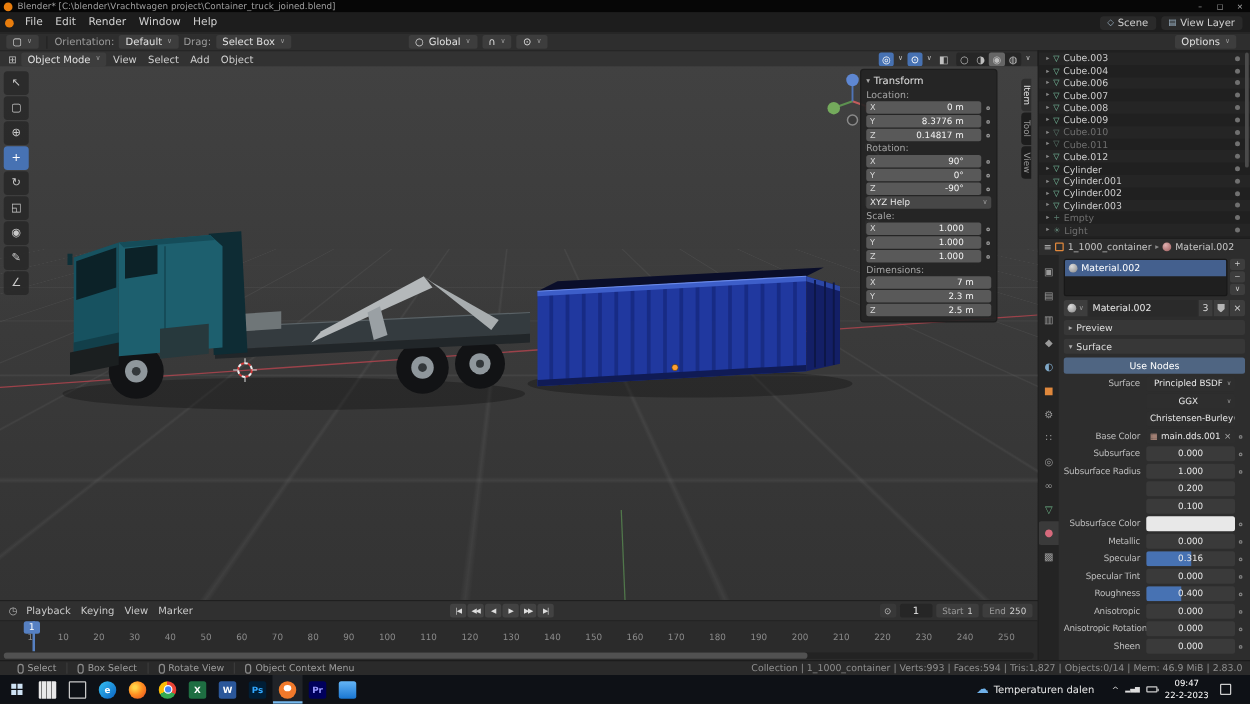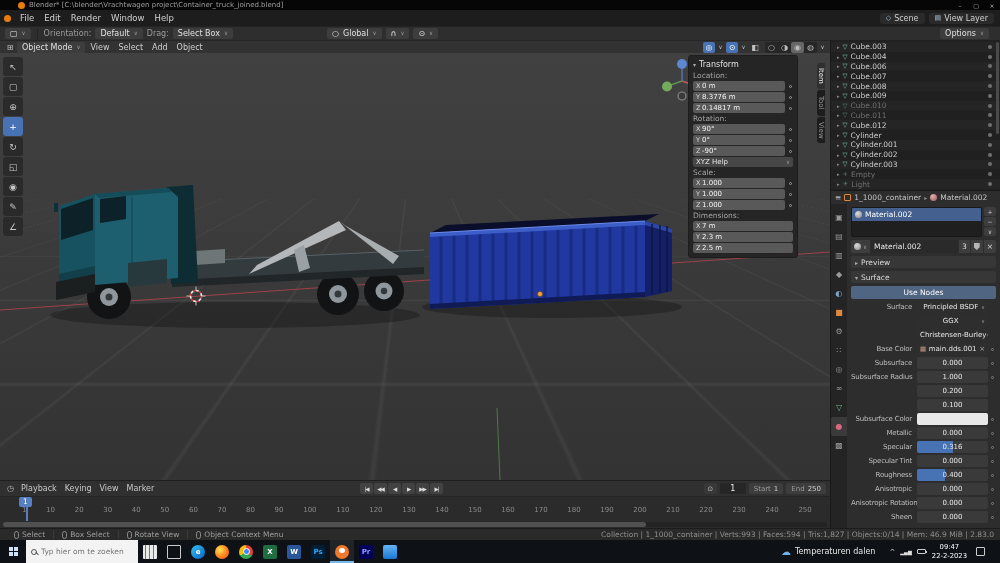--- a/index.html
+++ b/index.html
@@ -1,21 +1,21 @@
 <!DOCTYPE html>
 <html><head>
 <meta charset="utf-8">
 <style>
   *{box-sizing:border-box;margin:0;padding:0}
   html,body{width:1000px;height:563px;overflow:hidden;background:#000;
     font-family:"DejaVu Sans","Liberation Sans",sans-serif;font-size:9px;color:#ccc;}
   #app{position:relative;width:1000px;height:563px;background:#2b2b2b}
 
   
-  #titlebar{height:10px;background:#060606;display:flex;align-items:center;padding-left:18px;font-size:7px;color:#9f9f9f}
+  #titlebar{height:10px;background:#060606;display:flex;align-items:center;padding-left:3px;font-size:7px;color:#9f9f9f}
   .tb-logo{width:7px;height:7px;border-radius:50%;background:#e87d0d;margin-right:4px;flex:none}
   #win-controls{margin-left:auto;display:flex;height:100%}
   #win-controls span{width:16px;display:flex;align-items:center;justify-content:center;font-size:6px;color:#bbb}
 
   
   #menubar{height:16px;background:#1d1d1d;display:flex;align-items:center;padding:0 4px;font-size:8.5px}
   .mi{padding:0 5px;color:#d2d2d2}
   .ws{display:flex;margin-left:5px;height:100%}
   .ws span{padding:0 6px;line-height:16px;color:#a6a6a6;white-space:nowrap}
   .ws .on{background:#3f3f3f;color:#fff;border-radius:3px 3px 0 0}
@@ -64,21 +64,21 @@
   .nav-btn{width:15px;height:15px;display:flex;align-items:center;justify-content:center;opacity:.8}
 
   
   #n-panel{position:absolute;right:32px;top:2px;width:110px;background:rgba(35,35,35,.93);border:1px solid #1d1d1d;border-radius:3px;padding:2px 4px 3px;z-index:6}
   .np-head{display:flex;align-items:center;gap:3px;height:12px;font-size:8px;color:#e0e0e0}
   .np-head .tri{font-size:6px;color:#aaa}
   .np-sec{font-size:7.5px;color:#a5a5a5;height:10px;line-height:10px;margin-top:1px}
   .np-row{display:flex;align-items:center;height:10px;margin-bottom:1px;gap:2px}
   .np-f{flex:1;display:flex;align-items:center;background:#595959;border-radius:2px;height:10px}
   .np-ax{width:9px;padding-left:3px;font-size:6.5px;color:#d8d8d8}
-  .np-v{flex:1;padding-right:3px;font-size:7px;color:#f4f4f4;white-space:nowrap}
+  .np-v{flex:1;text-align:right;padding-right:14px;font-size:7px;color:#f4f4f4;white-space:nowrap}
   .np-lock{width:6px;display:flex;justify-content:center}
   .np-lock i{width:3px;height:3px;border:1px solid #9a9a9a;border-radius:50%}
   .np-dd{display:flex;align-items:center;height:10px;background:#474747;border-radius:2px;margin:1px 0;padding:0 3px;font-size:7px;color:#e8e8e8}
   .np-dd .flex{flex:1}
   #n-tabs{position:absolute;right:0;top:10px;width:13px;z-index:6}
   .ntab{height:26px;background:#1d1d1d;color:#999;writing-mode:vertical-rl;display:flex;align-items:center;justify-content:center;font-size:7px;border-radius:3px 0 0 3px;margin-bottom:1px}
   .ntab.on{background:#2f2f2f;color:#eee}
 
   
   #timeline{height:48px;background:#2b2b2b;border-top:1px solid #1f1f1f;display:flex;flex-direction:column}
@@ -958,24 +958,20 @@
 
   <div id="taskbar">
     <span class="start">
         <span class="win-logo">
           <i></i>
           <i></i>
           <i></i>
           <i></i>
         </span>
       </span>
-    <div class="search">
-      <span class="mag"></span>
-      <input readonly="" placeholder="Typ hier om te zoeken" style="">
-    </div>
     <span class="tbi">
         <i class="tbi-bank"></i>
       </span>
     <span class="tbi">
         <i class="tbi-taskview"></i>
       </span>
     <span class="tbi">
         <i class="tbi-edge">e</i>
       </span>
     <span class="tbi">

